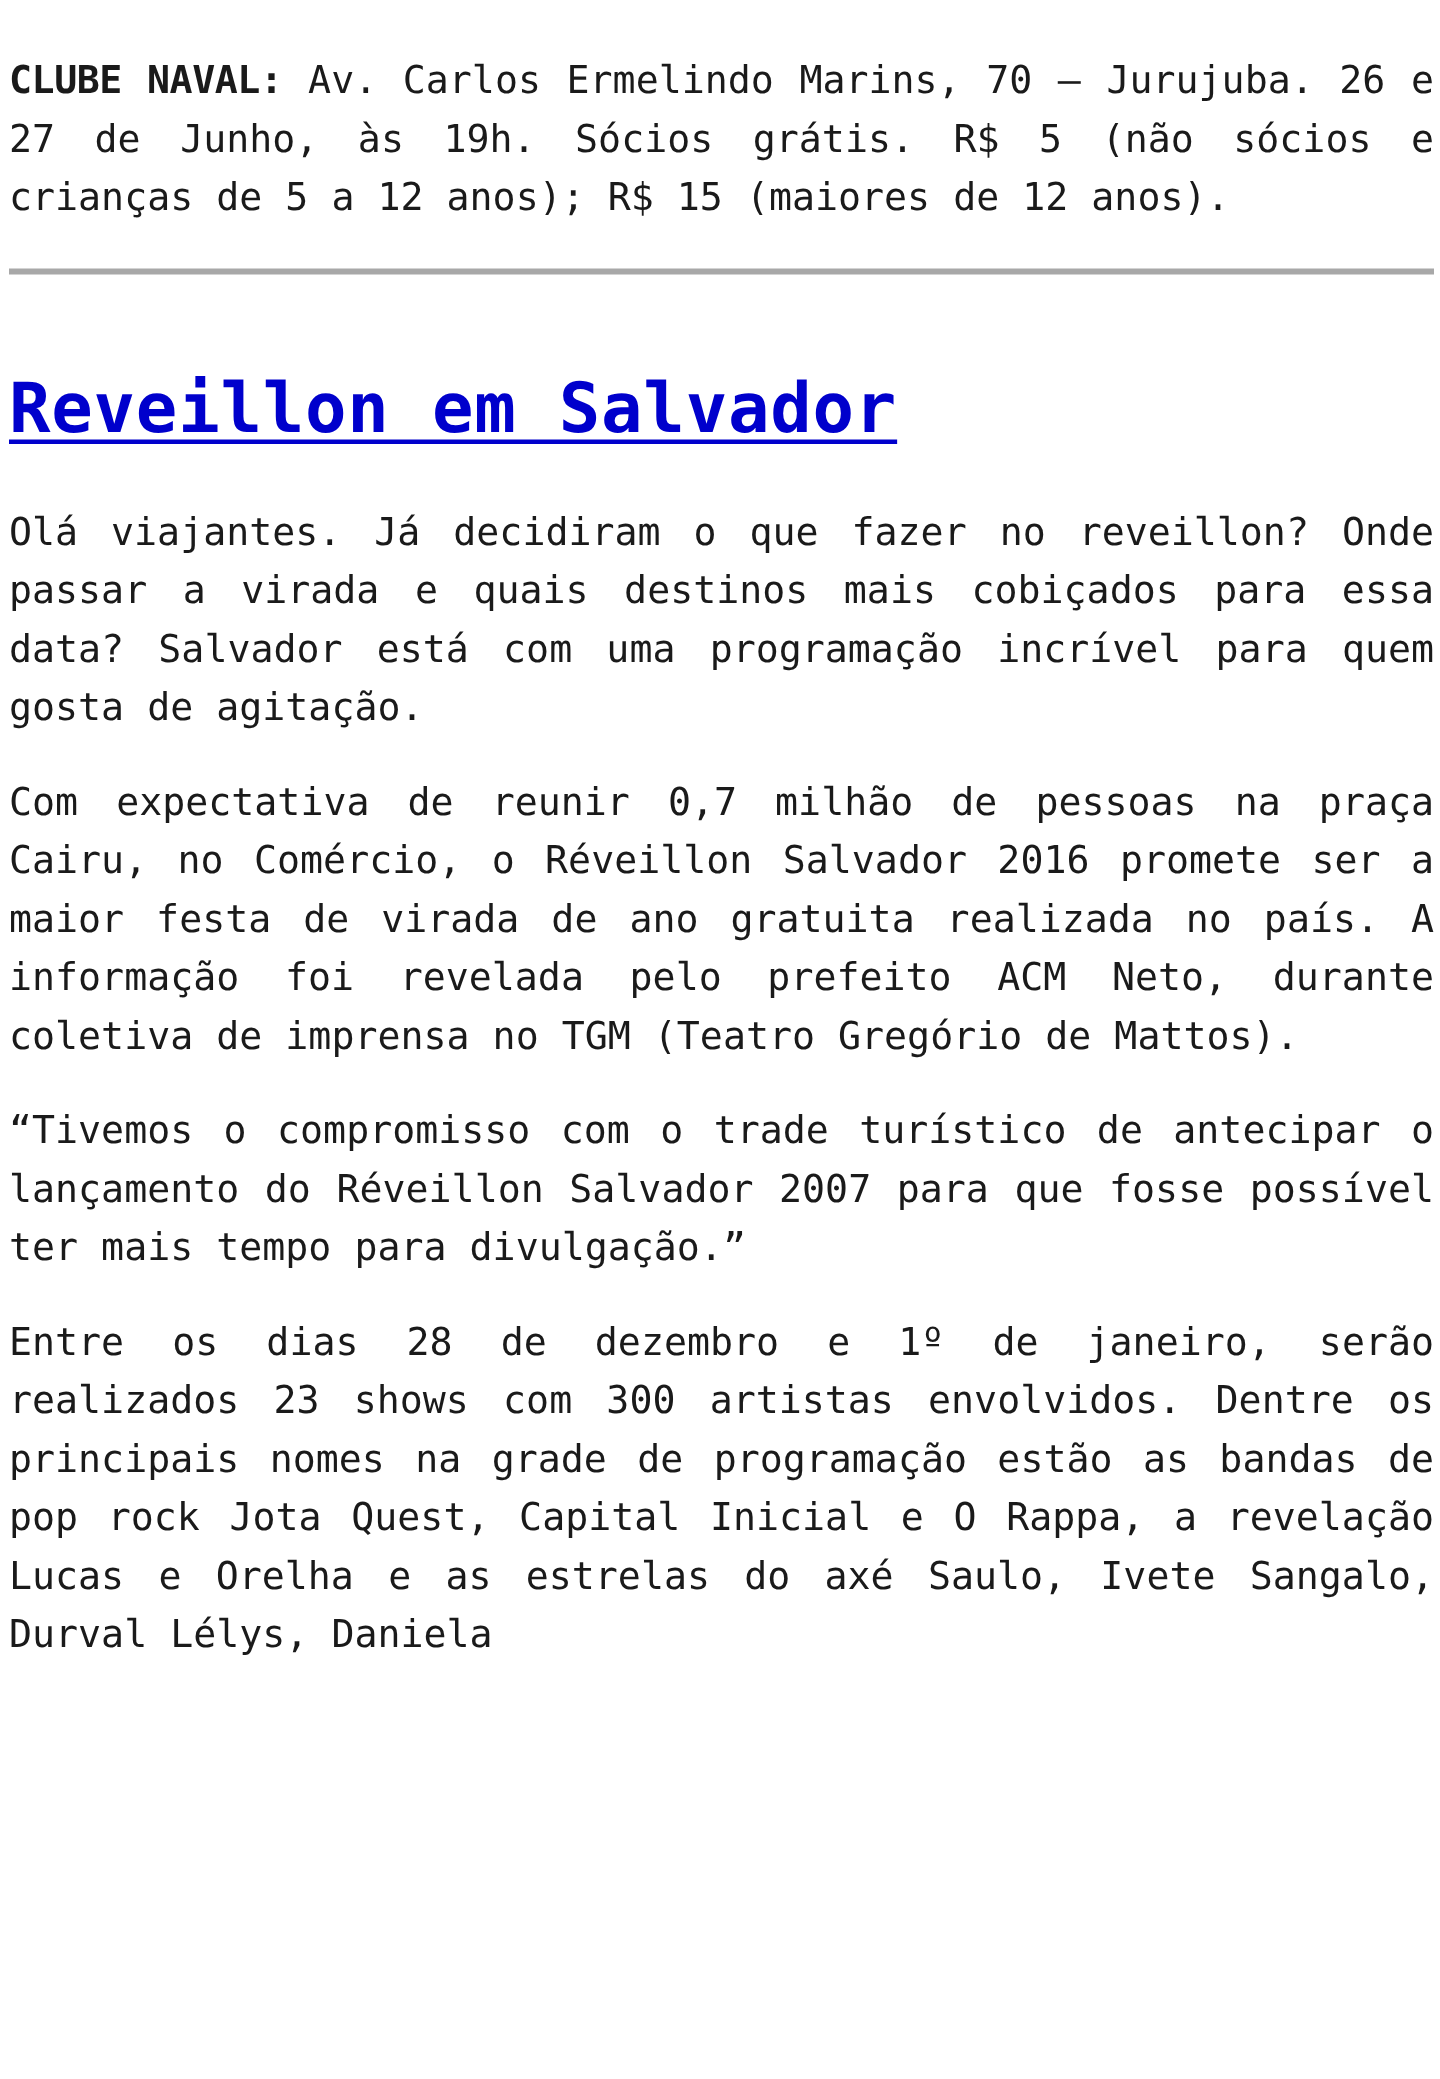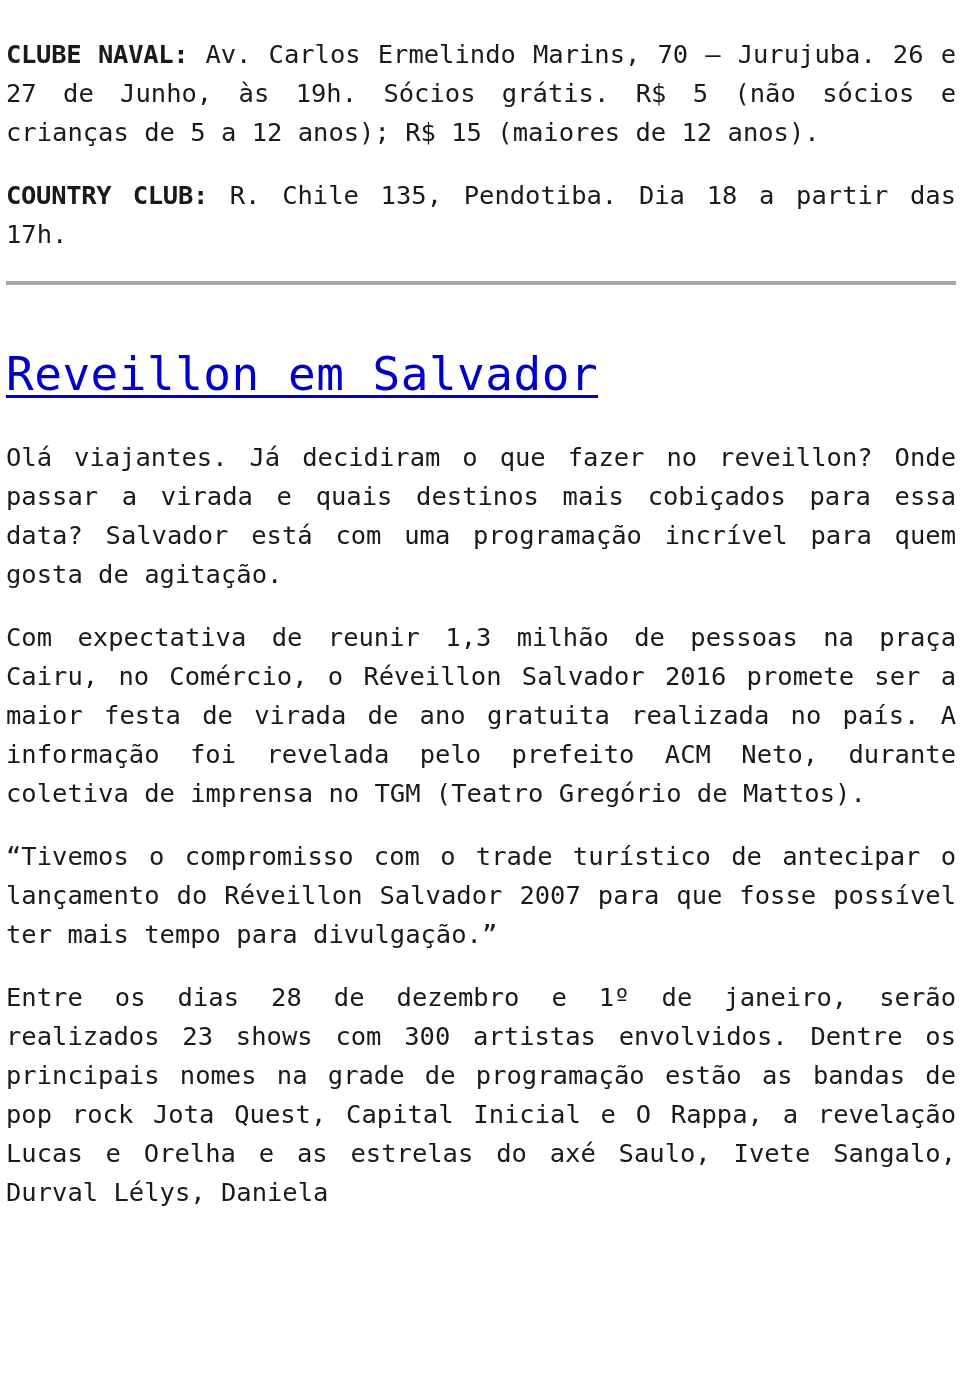--- a/index.html
+++ b/index.html
@@ -51,21 +51,21 @@
     height: 0;
   }
   .rule-wrap {
     margin: 27px 0 0 0;
     padding: 0;
   }
   h1.title {
     font-family: "DejaVu Sans Mono", "Liberation Mono", monospace;
     font-size: 46px;
     line-height: 54px;
-    font-weight: normal;
+    font-weight: bold;
     color: #0000cc;
     margin: 62px 0 0 0;
     padding: 0;
     letter-spacing: 0.5px;
     white-space: nowrap;
   }
   h1.title .link {
     color: #0000cc;
     text-decoration: underline;
     text-decoration-thickness: 3px;
@@ -82,29 +82,28 @@
 <div id="page">
   <div class="content">
 
     <p class="para">
       <span>alvorada às 5h.</span>
     </p>
 
     <p class="para"><span class="lbl">CLUBE NAVAL:</span><span> Av. Carlos Ermelindo Marins, 70 – Jurujuba. 26 e 27 de Junho, às 19h. Sócios grátis. R$ 5 (não sócios e crianças de 5 a 12 anos); R$ 15 (maiores de 12 anos).</span></p>
 
 
-    <p class="para"><span class="lbl">COUNTRY CLUB:</span><span> R. Chile 135, Pendotiba. Dia 18 a partir das 17h.</span></p>
 
     <div class="rule-wrap">
       <hr class="rule">
     </div>
 
     <h1 class="title"><a class="link" href="#">Reveillon em Salvador</a></h1>
 
     <div class="body-block">
       <p class="para">Olá viajantes. Já decidiram o que fazer no reveillon? Onde passar a virada e quais destinos mais cobiçados para essa data? Salvador está com uma programação incrível para quem gosta de agitação.</p>
-      <p class="para">Com expectativa de reunir 1,3 milhão de pessoas na praça Cairu, no Comércio, o Réveillon Salvador 2016 promete ser a maior festa de virada de ano gratuita realizada no país. A informação foi revelada pelo prefeito ACM Neto, durante coletiva de imprensa no TGM (Teatro Gregório de Mattos).</p>
+      <p class="para">Com expectativa de reunir 0,7 milhão de pessoas na praça Cairu, no Comércio, o Réveillon Salvador 2016 promete ser a maior festa de virada de ano gratuita realizada no país. A informação foi revelada pelo prefeito ACM Neto, durante coletiva de imprensa no TGM (Teatro Gregório de Mattos).</p>
       <p class="para">“Tivemos o compromisso com o trade turístico de antecipar o lançamento do Réveillon Salvador 2007 para que fosse possível ter mais tempo para divulgação.”</p>
       <p class="para">Entre os dias 28 de dezembro e 1º de janeiro, serão realizados 23 shows com 300 artistas envolvidos. Dentre os principais nomes na grade de programação estão as bandas de pop rock Jota Quest, Capital Inicial e O Rappa, a revelação Lucas e Orelha e as estrelas do axé Saulo, Ivete Sangalo, Durval Lélys, Daniela</p>
     </div>
 
   </div>
 </div>
 
 </body></html>

